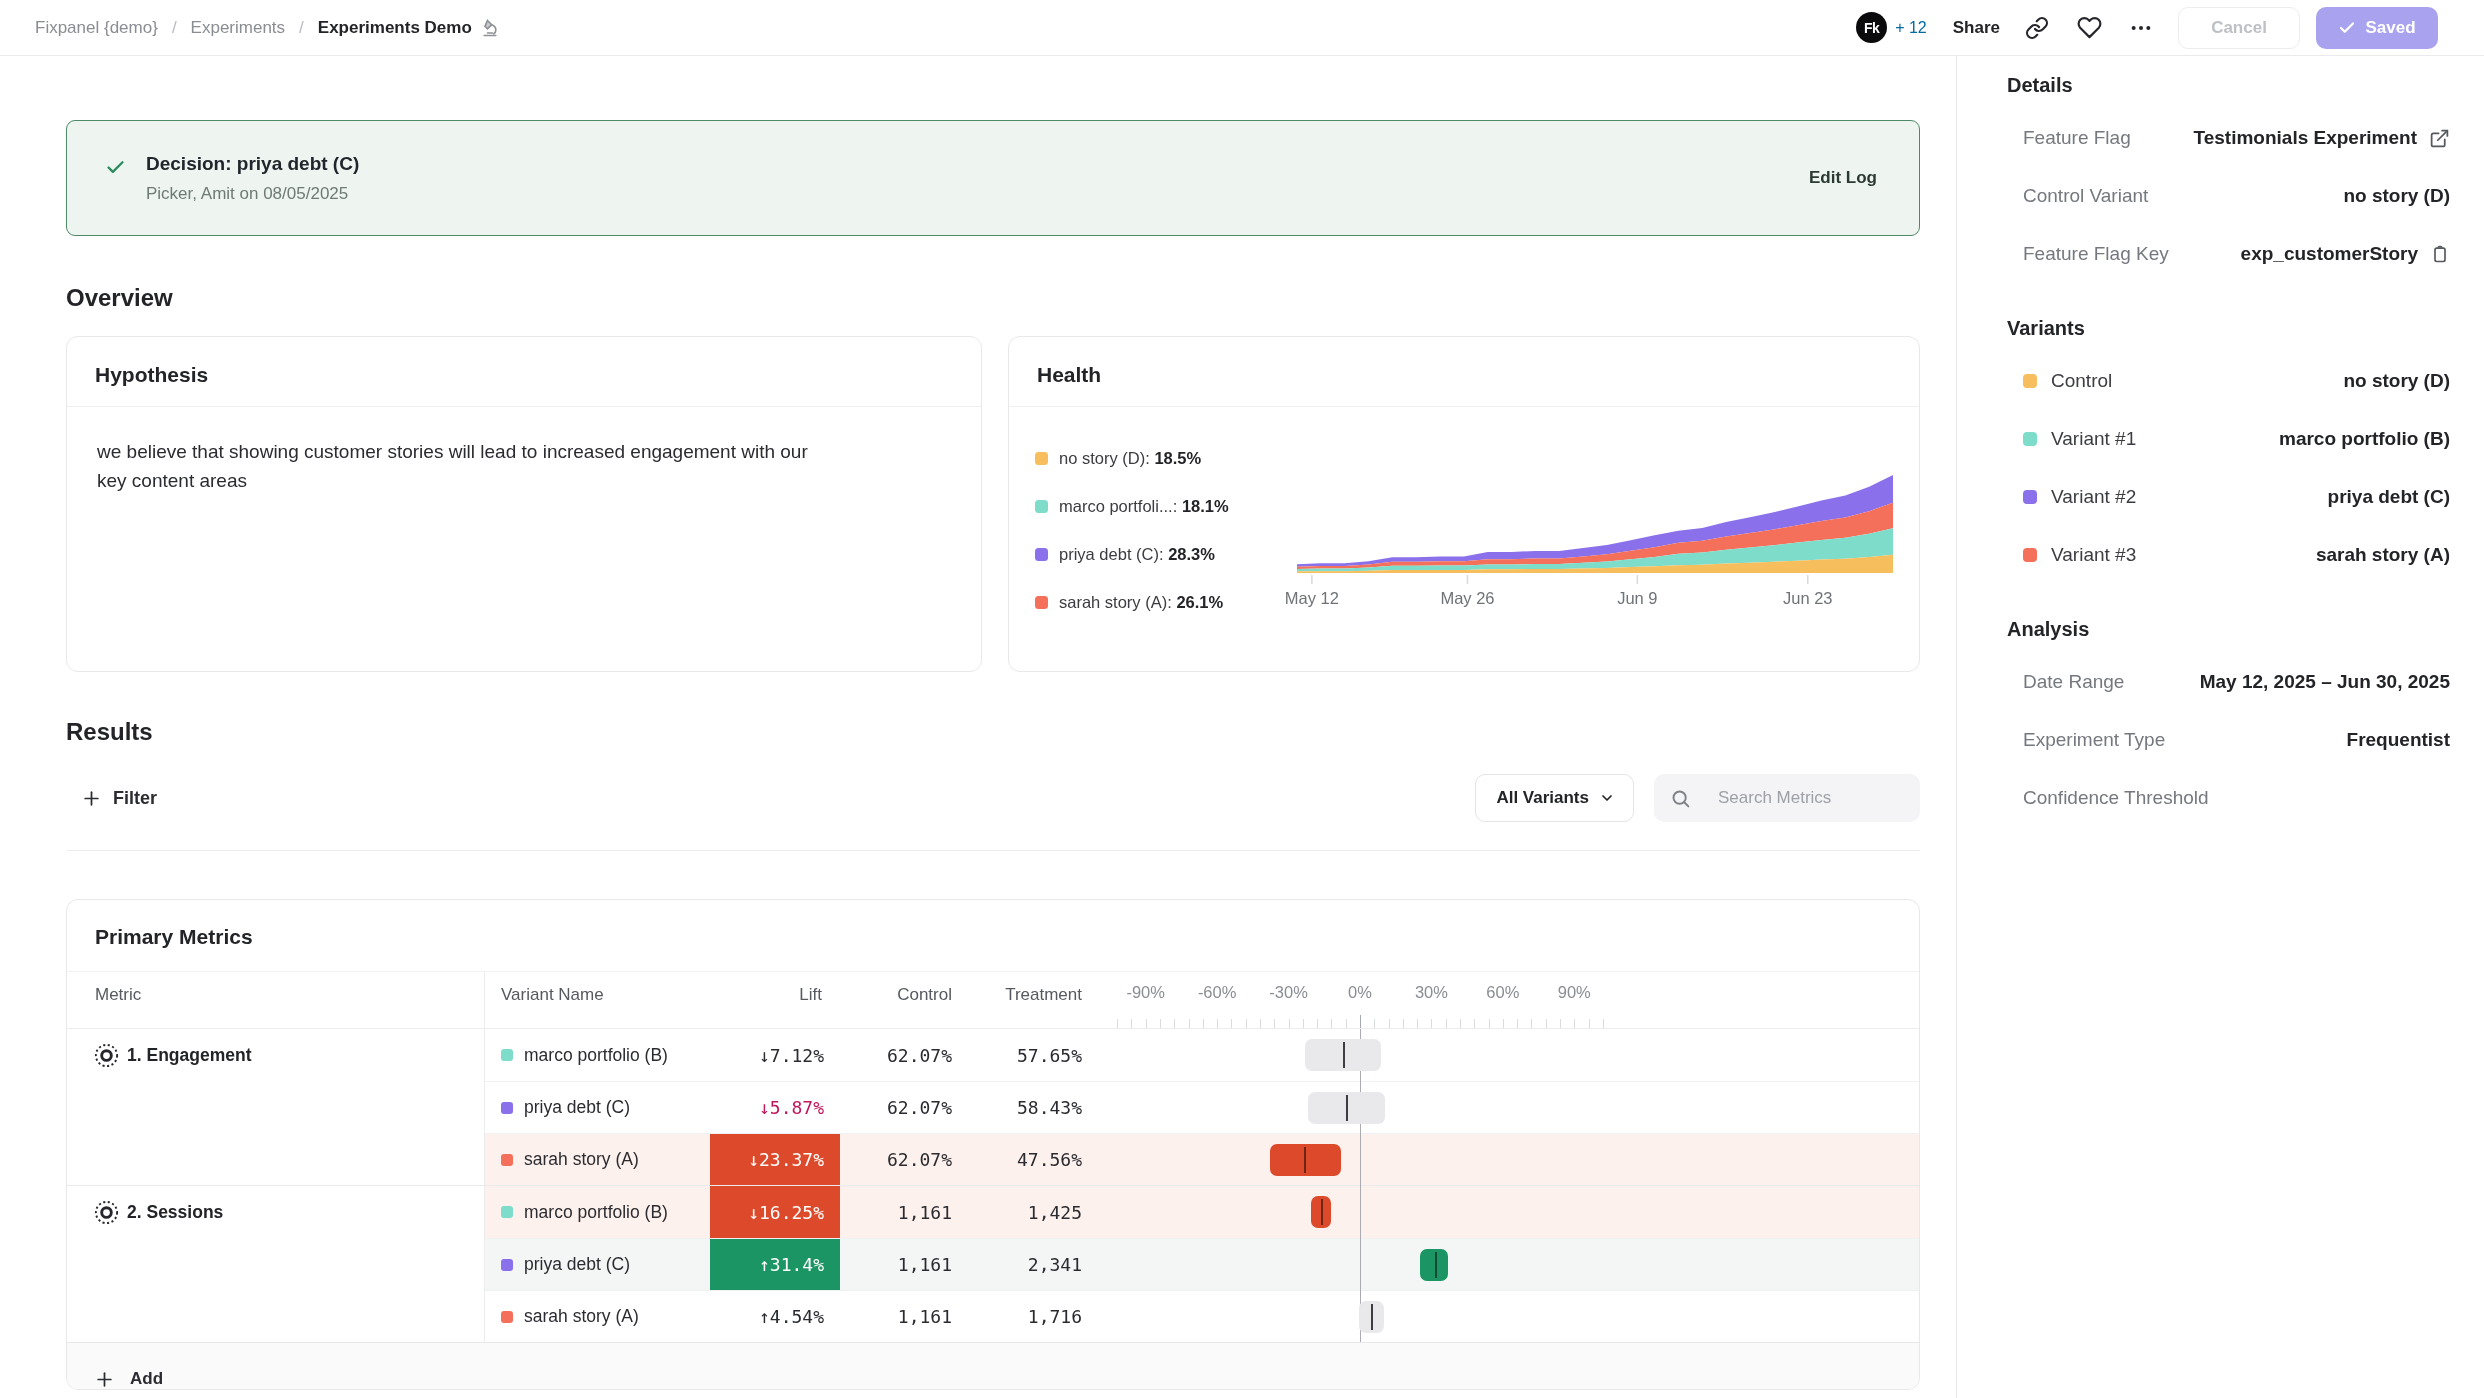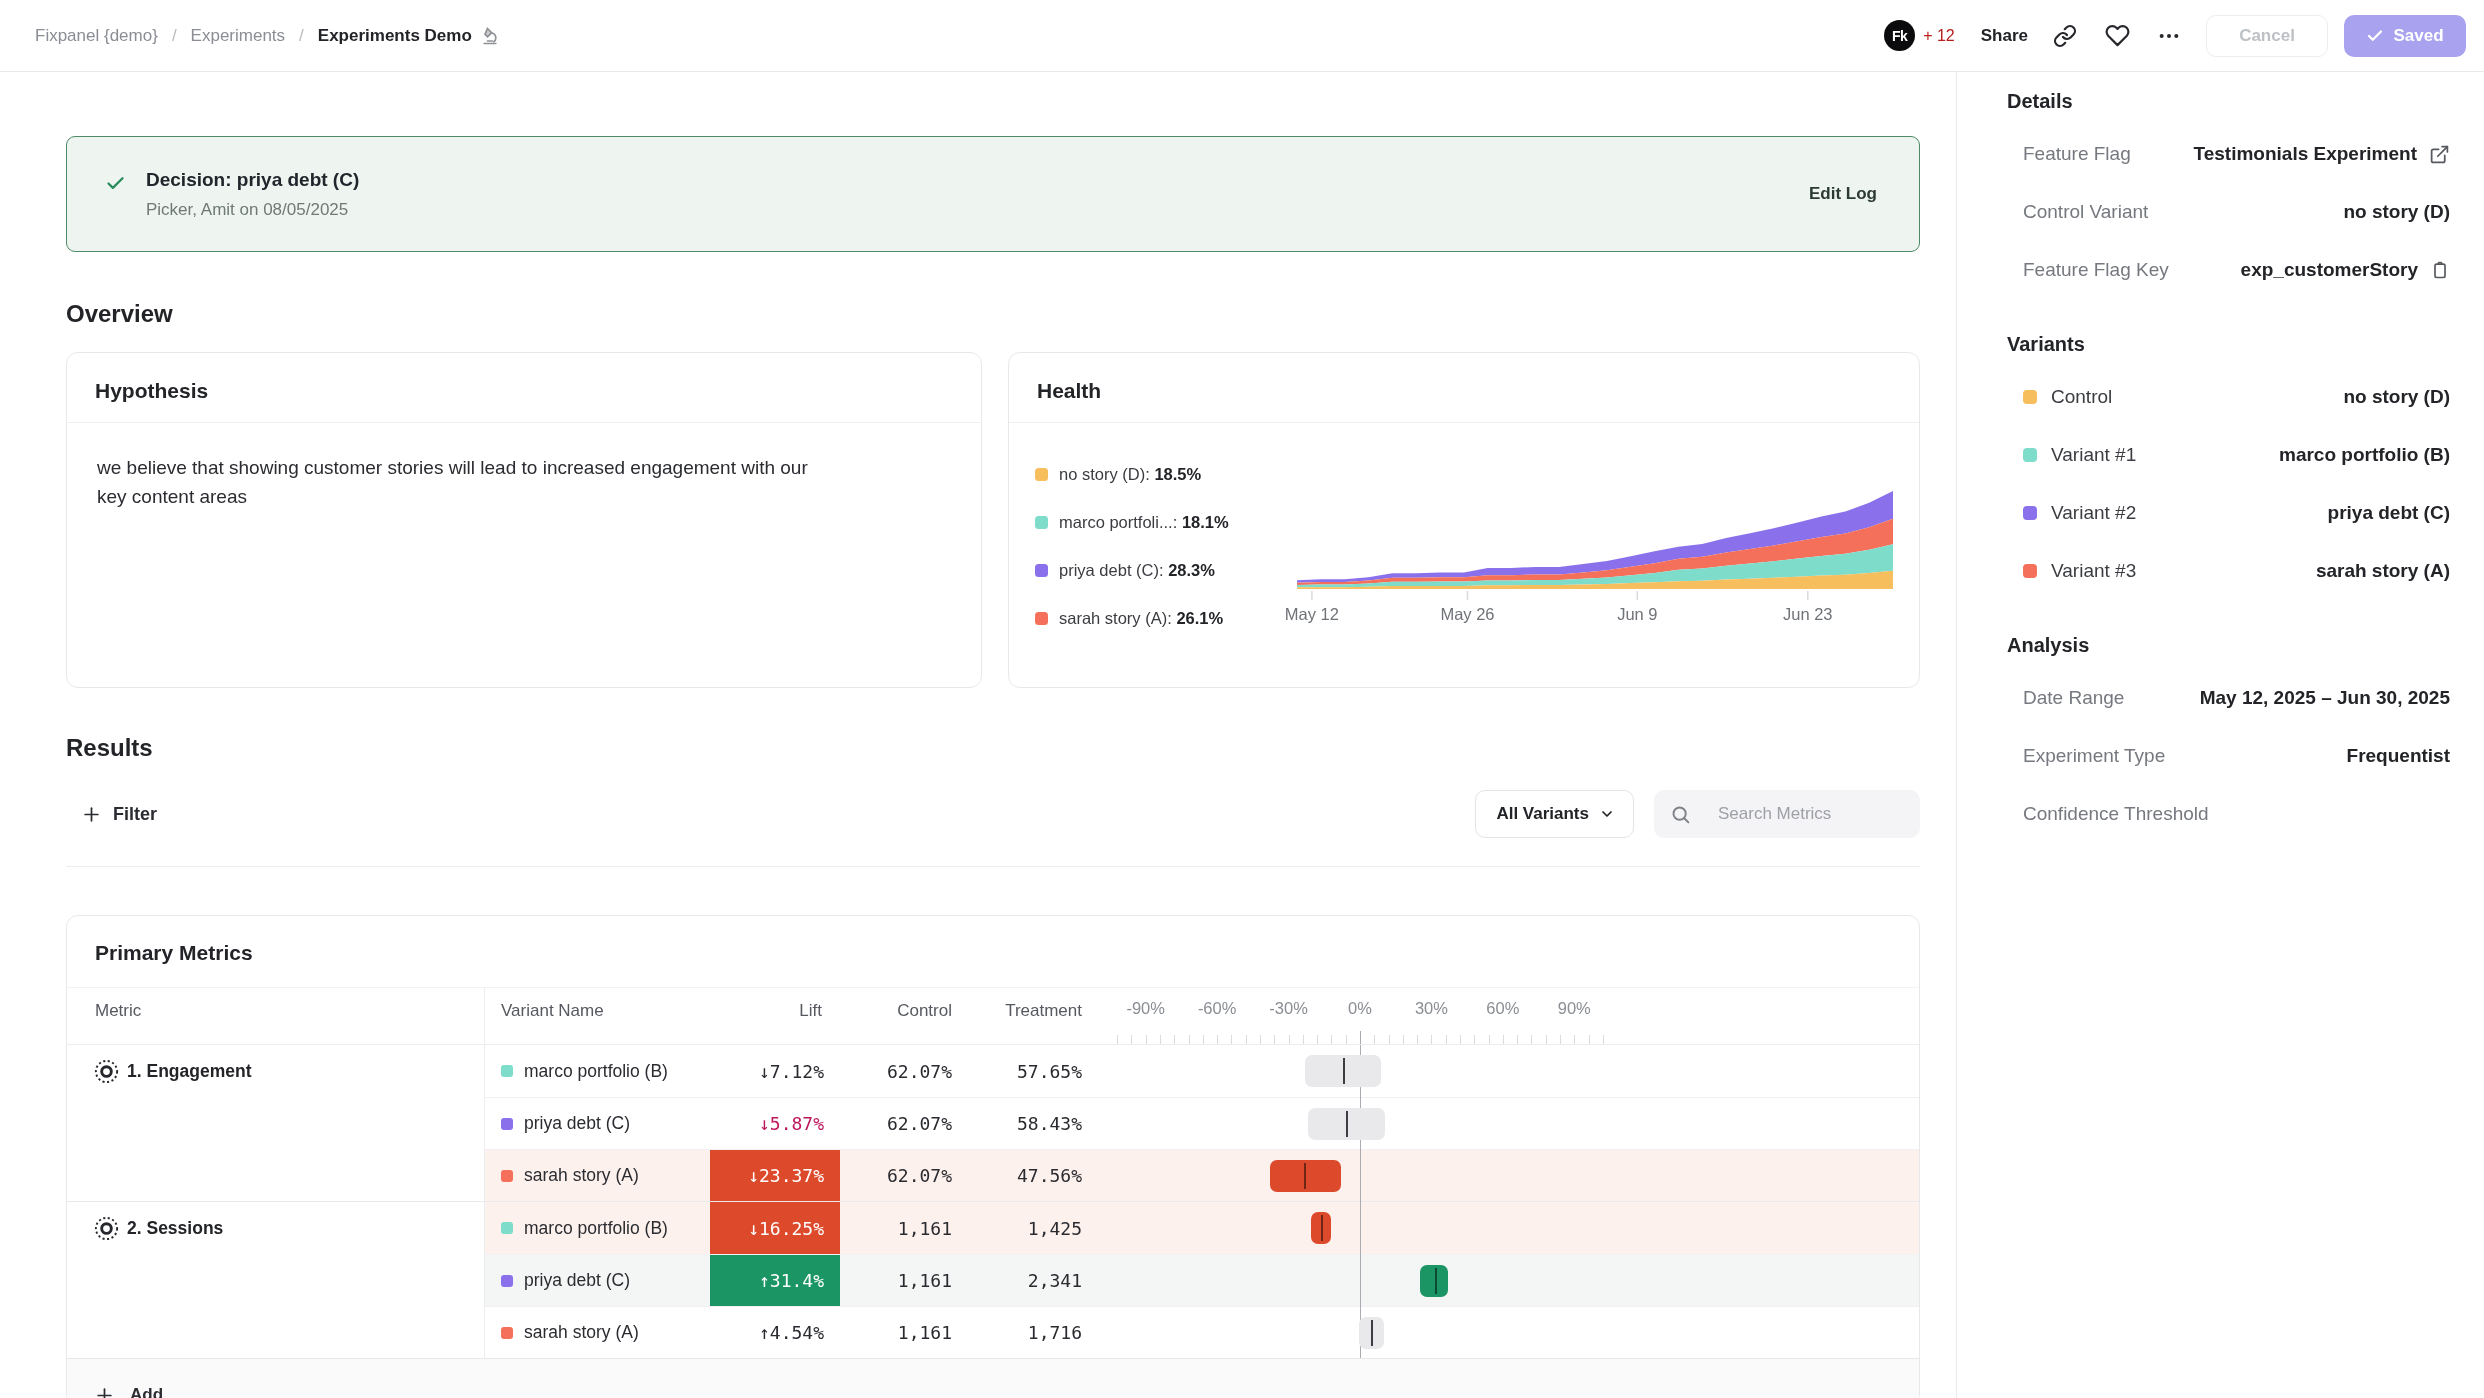--- a/index.html
+++ b/index.html
@@ -1,27 +1,27 @@
 <!DOCTYPE html>
 <html><head>
 <meta charset="utf-8">
 <style>
   * { margin:0; padding:0; box-sizing:border-box; }
   html,body { width:2484px; height:1398px; background:#fff; font-family:"Liberation Sans", sans-serif; color:#26272C; overflow:hidden; }
   .mono { font-family:"DejaVu Sans Mono", monospace; }
 
   
-  .topbar { height:72px; display:flex; align-items:center; justify-content:space-between; padding:0 18px 0 35px; border-bottom:1px solid #E9EAEC; }
+  .topbar { height:56px; display:flex; align-items:center; justify-content:space-between; padding:0 46px 0 35px; border-bottom:1px solid #E9EAEC; }
   .crumbs { display:flex; align-items:center; gap:14px; font-size:17px; color:#8A8D93; }
   .crumb { cursor:pointer; }
   .crumb.active { color:#232428; font-weight:700; display:flex; align-items:center; gap:8px; }
   .crumb-sep { color:#B9BBBF; }
   .top-right { display:flex; align-items:center; gap:22px; }
   .avatar { width:31px; height:31px; border-radius:50%; background:#0B0B0D; color:#fff; font-weight:700; font-size:14px; display:flex; align-items:center; justify-content:center; letter-spacing:-0.5px; }
-  .collab-count { font-size:16px; color:#b91c1c; margin-left:-14px; }
+  .collab-count { font-size:16px; color:#0369a1; margin-left:-14px; }
   .share-btn { font-size:17px; font-weight:700; color:#232428; cursor:pointer; margin-left:4px; }
   .icon-btn { width:30px; height:30px; display:flex; align-items:center; justify-content:center; cursor:pointer; color:#26272C; }
   .btn { height:42px; border-radius:10px; font-size:17px; font-weight:700; display:flex; align-items:center; justify-content:center; cursor:pointer; }
   .btn-cancel { width:122px; background:#fff; border:1px solid #EDEDEF; color:#BDC0C5; }
   .btn-saved { width:122px; background:#A9A2EF; color:#fff; gap:9px; margin-left:-6px; }
 
   
   .page-body { display:flex; height:1342px; }
   .main { width:1956px; padding:0 36px 0 66px; }
   .sidebar { width:528px; border-left:1px solid #E9EAEC; padding:18px 34px 0 50px; }

